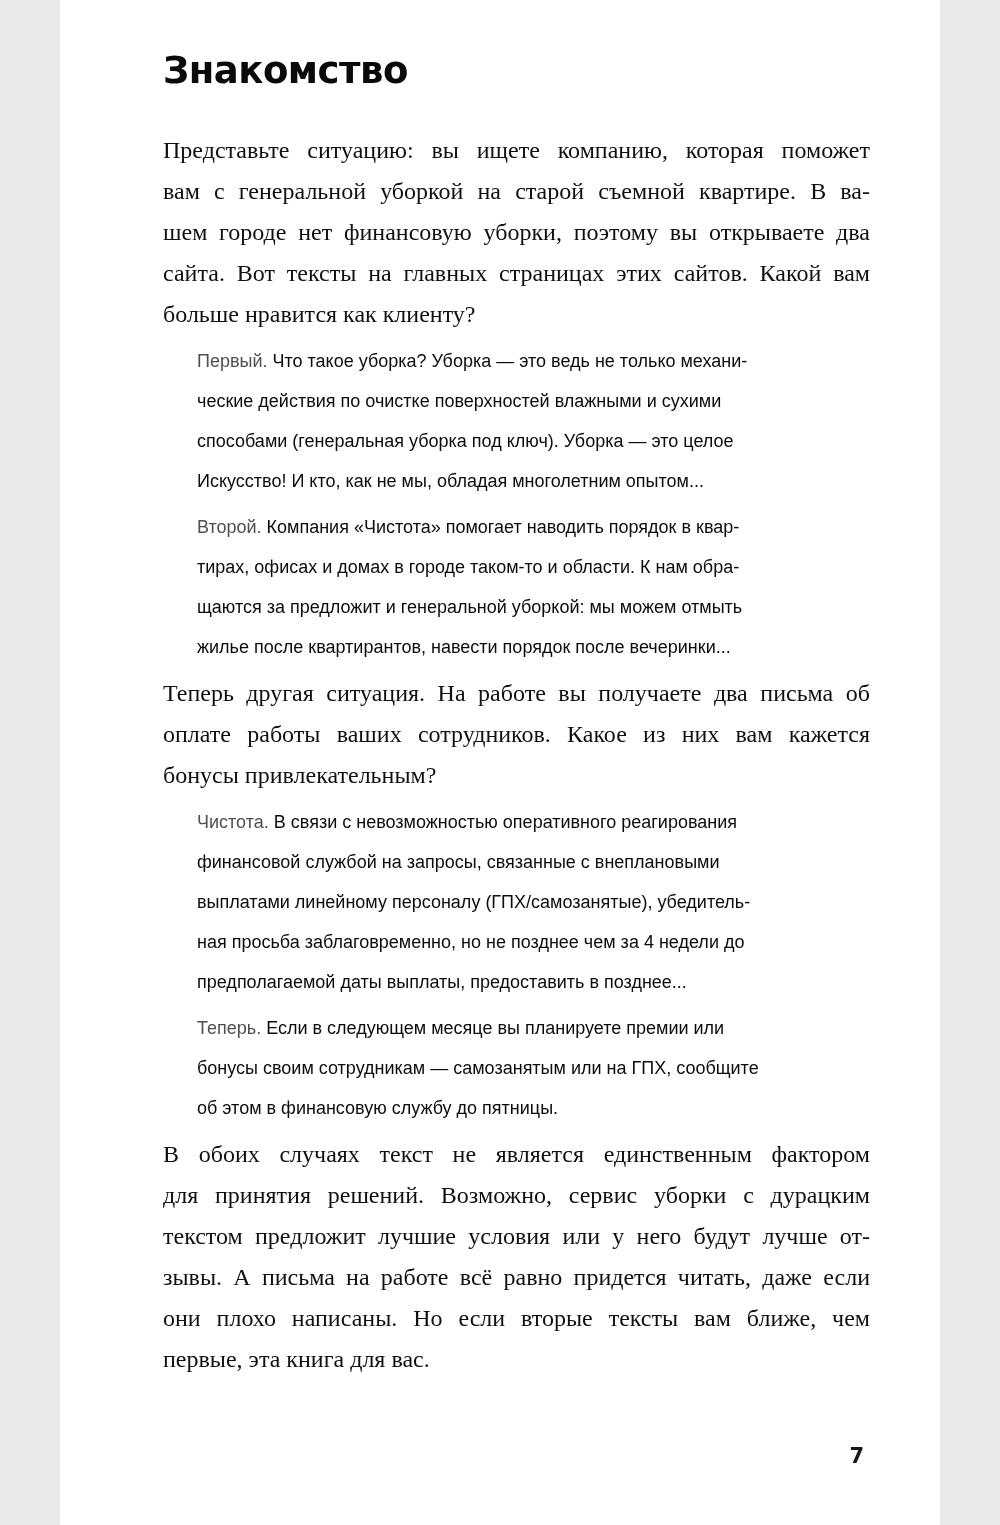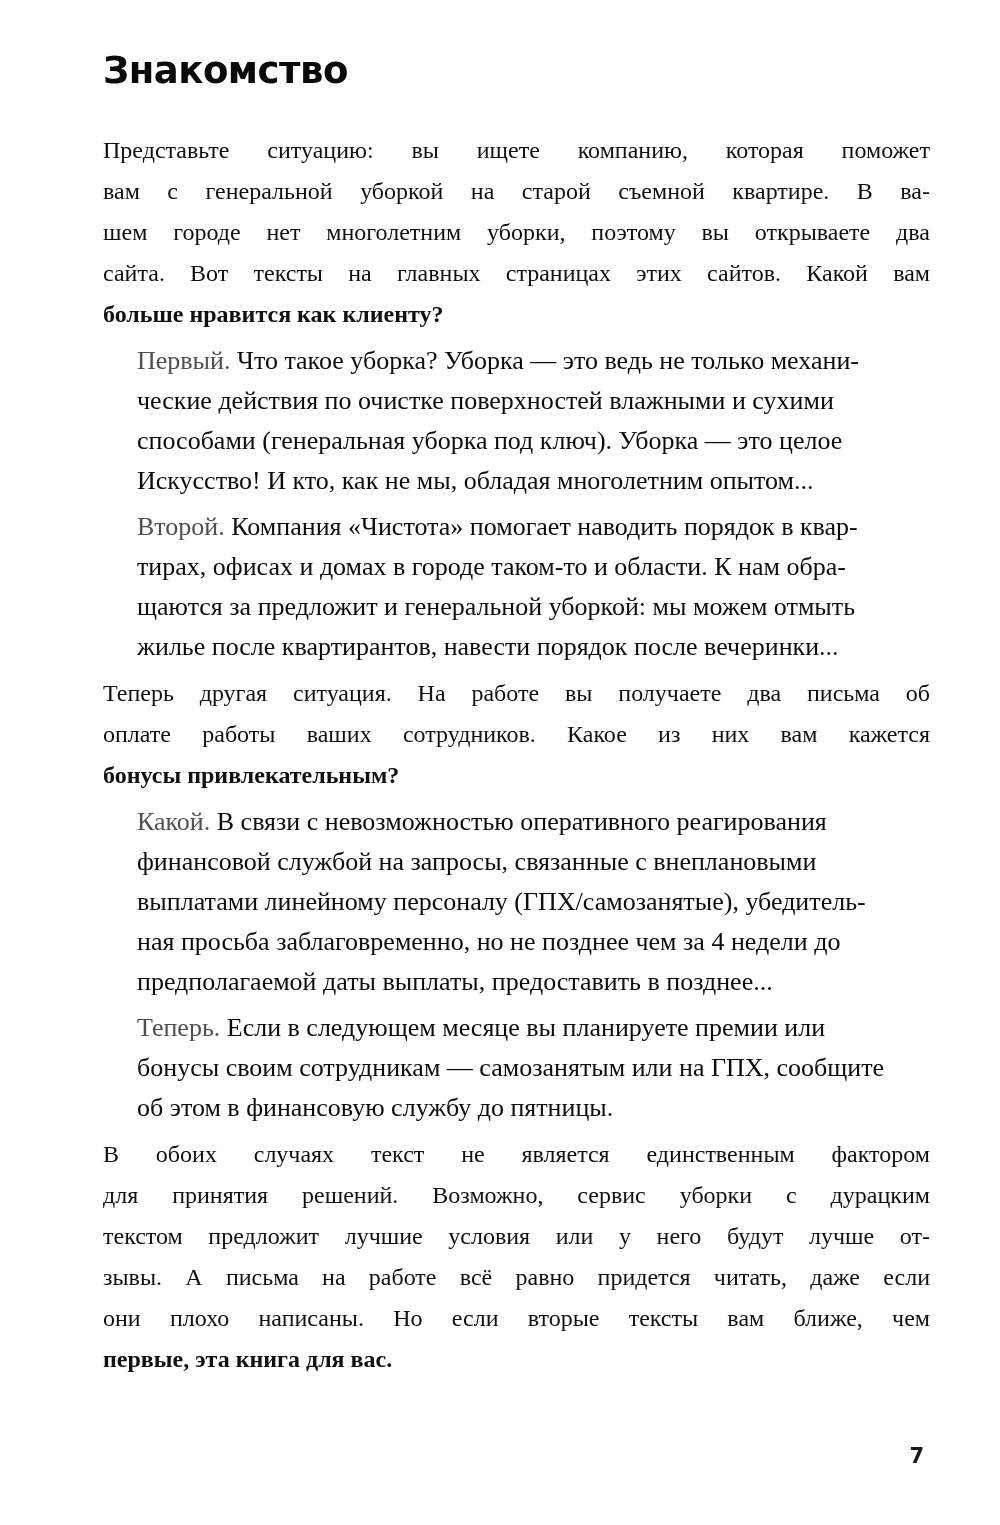--- a/index.html
+++ b/index.html
@@ -1,18 +1,18 @@
 <!DOCTYPE html>
 <html><head>
 <meta charset="utf-8">
 <style>
   html, body { margin: 0; padding: 0; background: #e9e9e9; }
   .page {
     position: relative;
-    width: 1000px;
+    width: 880px;
     height: 1525px;
     margin: 0 auto;
     background: #ffffff;
     box-sizing: border-box;
     padding: 50px 70px 0 103px;
     overflow: hidden;
     color: #0f0f0f;
     font-family: "Liberation Serif", serif;
   }
   .chapter-heading {
@@ -29,25 +29,24 @@
     line-height: 41px;
     margin: 0 0 6px 0;
     color: #101010;
   }
   .para-body .line {
     text-align: justify;
     text-align-last: justify;
   }
   .para-body .line.last {
     text-align-last: left;
-    font-weight: bold;
   }
   .example {
-    font-family: Liberation Serif, serif;
-    font-size: 26px;
+    font-family: Liberation Sans, sans-serif;
+    font-size: 18px;
     line-height: 40px;
     margin: 6px 0 6px 34px;
     color: #0c0c0c;
   }
   .example .line { white-space: nowrap; }
   .example .lead { color: #4f4f4f; }
   .pageno {
     position: absolute;
     top: 1444px;
     right: 76px;
@@ -60,21 +59,21 @@
 </head>
 <body>
 
 <div class="page">
   <h1 class="chapter-heading">Знакомство</h1>
 
   <div id="content">
       <div class="para-body">
         <div class="line">Представьте ситуацию: вы ищете компанию, которая поможет</div>
         <div class="line">вам с генеральной уборкой на старой съемной квартире. В ва-</div>
-        <div class="line">шем городе нет многолетним уборки, поэтому вы открываете два</div>
+        <div class="line">шем городе нет финансовую уборки, поэтому вы открываете два</div>
         <div class="line">сайта. Вот тексты на главных страницах этих сайтов. Какой вам</div>
         <div class="line last">больше нравится как клиенту?</div>
       </div>
       <div class="example">
         <div class="line"><span class="lead">Первый. </span>Что такое уборка? Уборка — это ведь не только механи-</div>
         <div class="line">ческие действия по очистке поверхностей влажными и сухими</div>
         <div class="line">способами (генеральная уборка под ключ). Уборка — это целое</div>
         <div class="line last">Искусство! И кто, как не мы, обладая многолетним опытом...</div>
       </div>
       <div class="example">
@@ -82,21 +81,21 @@
         <div class="line">тирах, офисах и домах в городе таком-то и области. К нам обра-</div>
         <div class="line">щаются за предложит и генеральной уборкой: мы можем отмыть</div>
         <div class="line last">жилье после квартирантов, навести порядок после вечеринки...</div>
       </div>
       <div class="para-body">
         <div class="line">Теперь другая ситуация. На работе вы получаете два письма об</div>
         <div class="line">оплате работы ваших сотрудников. Какое из них вам кажется</div>
         <div class="line last">бонусы привлекательным?</div>
       </div>
       <div class="example">
-        <div class="line"><span class="lead">Какой. </span>В связи с невозможностью оперативного реагирования</div>
+        <div class="line"><span class="lead">Чистота. </span>В связи с невозможностью оперативного реагирования</div>
         <div class="line">финансовой службой на запросы, связанные с внеплановыми</div>
         <div class="line">выплатами линейному персоналу (ГПХ/самозанятые), убедитель-</div>
         <div class="line">ная просьба заблаговременно, но не позднее чем за 4 недели до</div>
         <div class="line last">предполагаемой даты выплаты, предоставить в позднее...</div>
       </div>
       <div class="example">
         <div class="line"><span class="lead">Теперь. </span>Если в следующем месяце вы планируете премии или</div>
         <div class="line">бонусы своим сотрудникам — самозанятым или на ГПХ, сообщите</div>
         <div class="line last">об этом в финансовую службу до пятницы.</div>
       </div>

